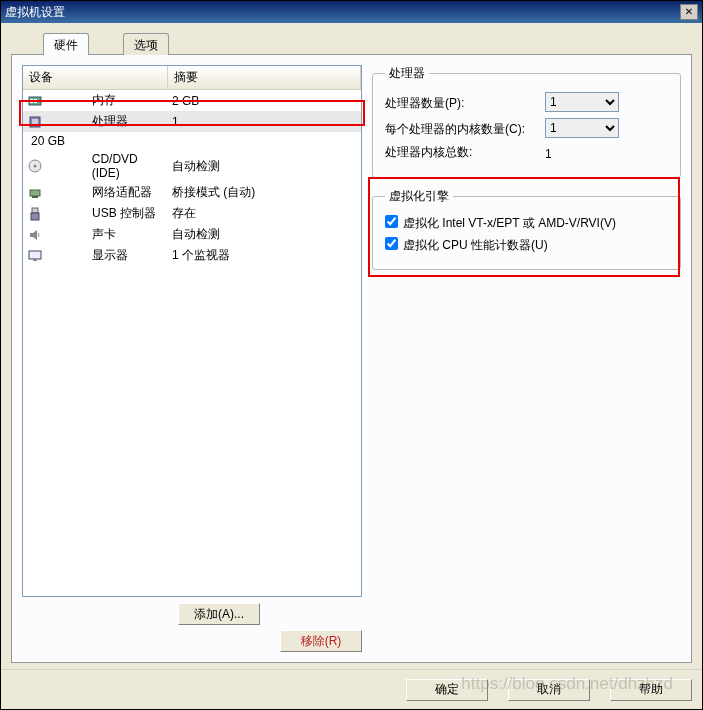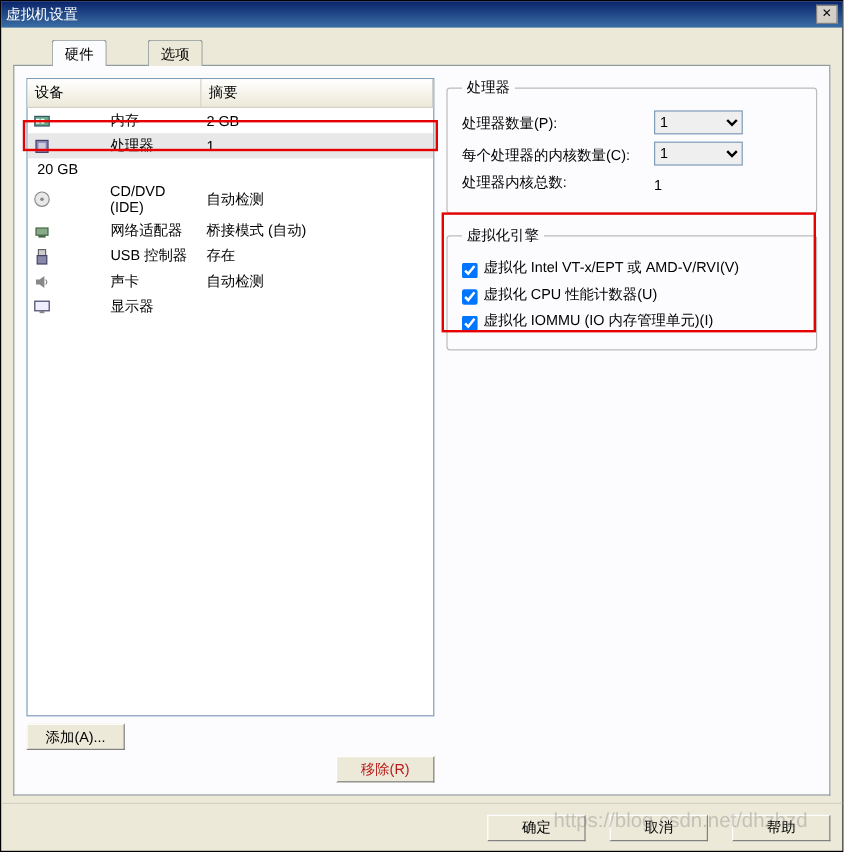--- a/index.html
+++ b/index.html
@@ -114,22 +114,22 @@
 }
 .row .cell-device { width: 141px; display: flex; align-items: center; gap: 45px; }
 .row .cell-summary { flex: 1; padding-left: 4px; }
 .highlight-red {
   position: absolute;
   border: 2px solid #e60000;
   pointer-events: none;
 }
 .left-buttons {
   display: flex;
-  justify-content: space-between;
-  gap: 8px;
+  justify-content: flex-end;
+  gap: 20px;
   margin-top: 6px;
 }
 .btn {
   min-width: 82px;
   height: 22px;
   background: #ece9d8;
   border: 1px solid #808080;
   border-top-color: #fff;
   border-left-color: #fff;
   font-size: 12px;
@@ -160,21 +160,21 @@
 .form-row label.fl { width: 160px; }
 .sel {
   width: 74px;
   height: 20px;
   border: 1px solid #7f9db9;
   font-size: 12px;
   font-family: inherit;
 }
 .chk-row {
   display: flex;
-  align-items: flex-end;
+  align-items: flex-start;
   gap: 5px;
   margin-bottom: 5px;
 }
 .chk-row input { margin: 0; }
 .bottom-bar {
   height: 40px;
   display: flex;
   align-items: center;
   justify-content: flex-end;
   gap: 20px;
@@ -295,20 +295,21 @@
             <div class="row">
               <div class="cell-device">
                   <span class="icon">
                     <svg width="14" height="14">
                       <rect x="1" y="2" width="12" height="8" fill="#eef" stroke="#446"></rect>
                       <rect x="5" y="10" width="4" height="2" fill="#888"></rect>
                     </svg>
                   </span>
                   <span>显示器</span>
                 </div>
+              <div class="cell-summary">1 个监视器</div>
             </div>
           </div>
           <div class="highlight-red" style="left:-4px; top:34px; width:346px; height:26px;"></div>
         </div>
         <div class="left-buttons">
           <button class="btn">添加(A)...</button>
           <button class="btn" disabled="">移除(R)</button>
         </div>
       </div>
 
@@ -332,24 +333,20 @@
         <fieldset>
           <legend>虚拟化引擎</legend>
           <div class="chk-row">
             <input type="checkbox" checked="" style="">
             <label>虚拟化 Intel VT-x/EPT 或 AMD-V/RVI(V)</label>
           </div>
           <div class="chk-row">
             <input type="checkbox" checked="" style="">
             <label>虚拟化 CPU 性能计数器(U)</label>
           </div>
-          <div class="chk-row">
-            <input type="checkbox" checked="" style="">
-            <label>虚拟化 IOMMU (IO 内存管理单元)(I)</label>
-          </div>
         </fieldset>
 
         <div class="highlight-red" style="left:-4px; top:112px; width:312px; height:100px;"></div>
       </div>
     </div>
   </div>
 
   <div class="bottom-bar">
     <button class="btn">确定</button>
     <button class="btn">取消</button>

